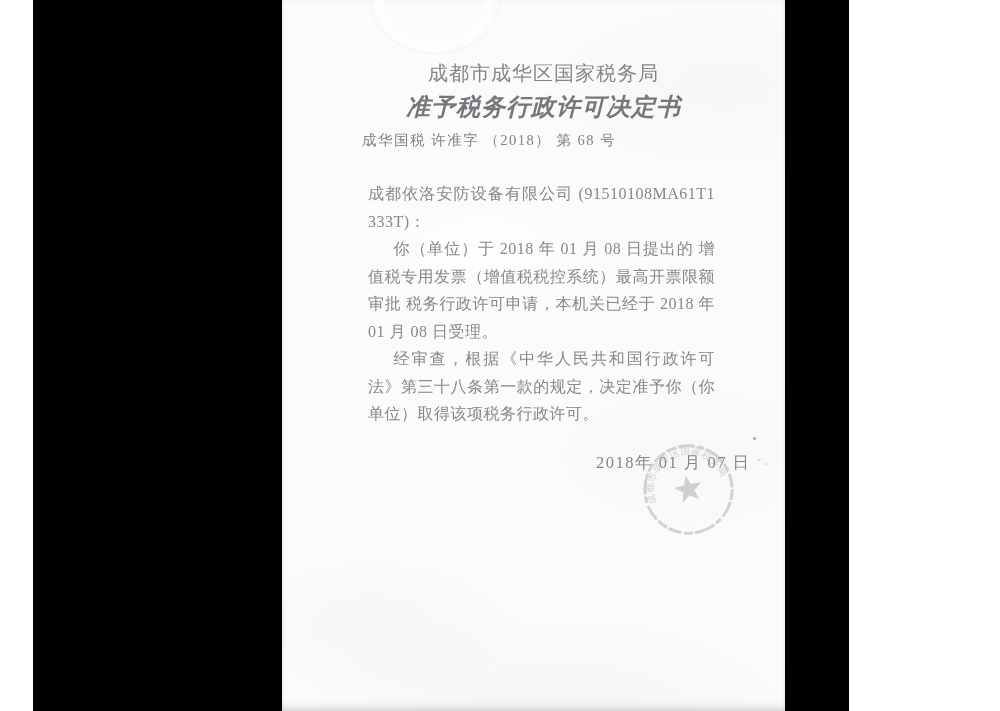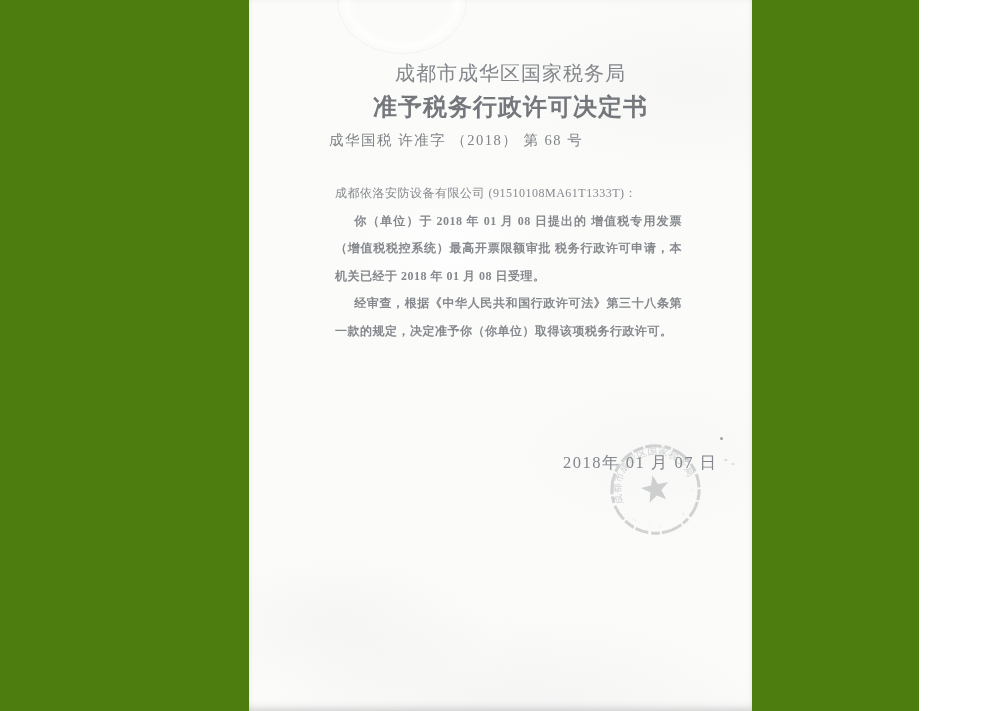--- a/index.html
+++ b/index.html
@@ -3,24 +3,25 @@
 <meta charset="utf-8">
 <style>
   html, body {
     margin: 0;
     padding: 0;
     background: #ffffff;
     font-family: "Liberation Serif", "DejaVu Serif", serif;
   }
   .canvas {
     position: relative;
-    width: 919px;
+    width: 816px;
     height: 711px;
-    background: #4d7c0f;
+    background: #000000;
     overflow: hidden;
+    margin-left: 33px;
   }
   
   .page {
     position: absolute;
     left: 249px;
     top: 0;
     width: 503px;
     height: 711px;
     background-color: #fbfbfa;
     background-image:
@@ -60,49 +61,50 @@
     position: absolute;
     left: 80px;
     right: 60px;
     top: 91px;
     margin: 0;
     text-align: center;
     font-size: 24px;
     font-weight: 600;
     letter-spacing: 1px;
     color: #74777b;
+    font-style: italic;
   }
   .doc-number {
     position: absolute;
     left: 80px;
     right: 60px;
     top: 131px;
     text-align: left;
     font-size: 14.5px;
     letter-spacing: 1.5px;
     color: #7f8286;
   }
   
   .body-block {
     position: absolute;
     left: 86px;
     top: 180px;
     width: 347px;
-    font-size: 12px;
+    font-size: 16px;
     line-height: 27.5px;
     letter-spacing: 0.5px;
     color: #85888c;
     text-align: justify;
     text-justify: inter-character;
   }
   .body-block p {
     margin: 0;
     word-break: break-all;
   }
-  .body-block p.indented { text-indent: 1.6em; font-weight: bold; }
+  .body-block p.indented { text-indent: 1.6em; }
   
   .issue-date {
     position: absolute;
     left: 314px;
     top: 452px;
     font-size: 16.5px;
     letter-spacing: 1.5px;
     color: #83868c;
     white-space: nowrap;
   }

